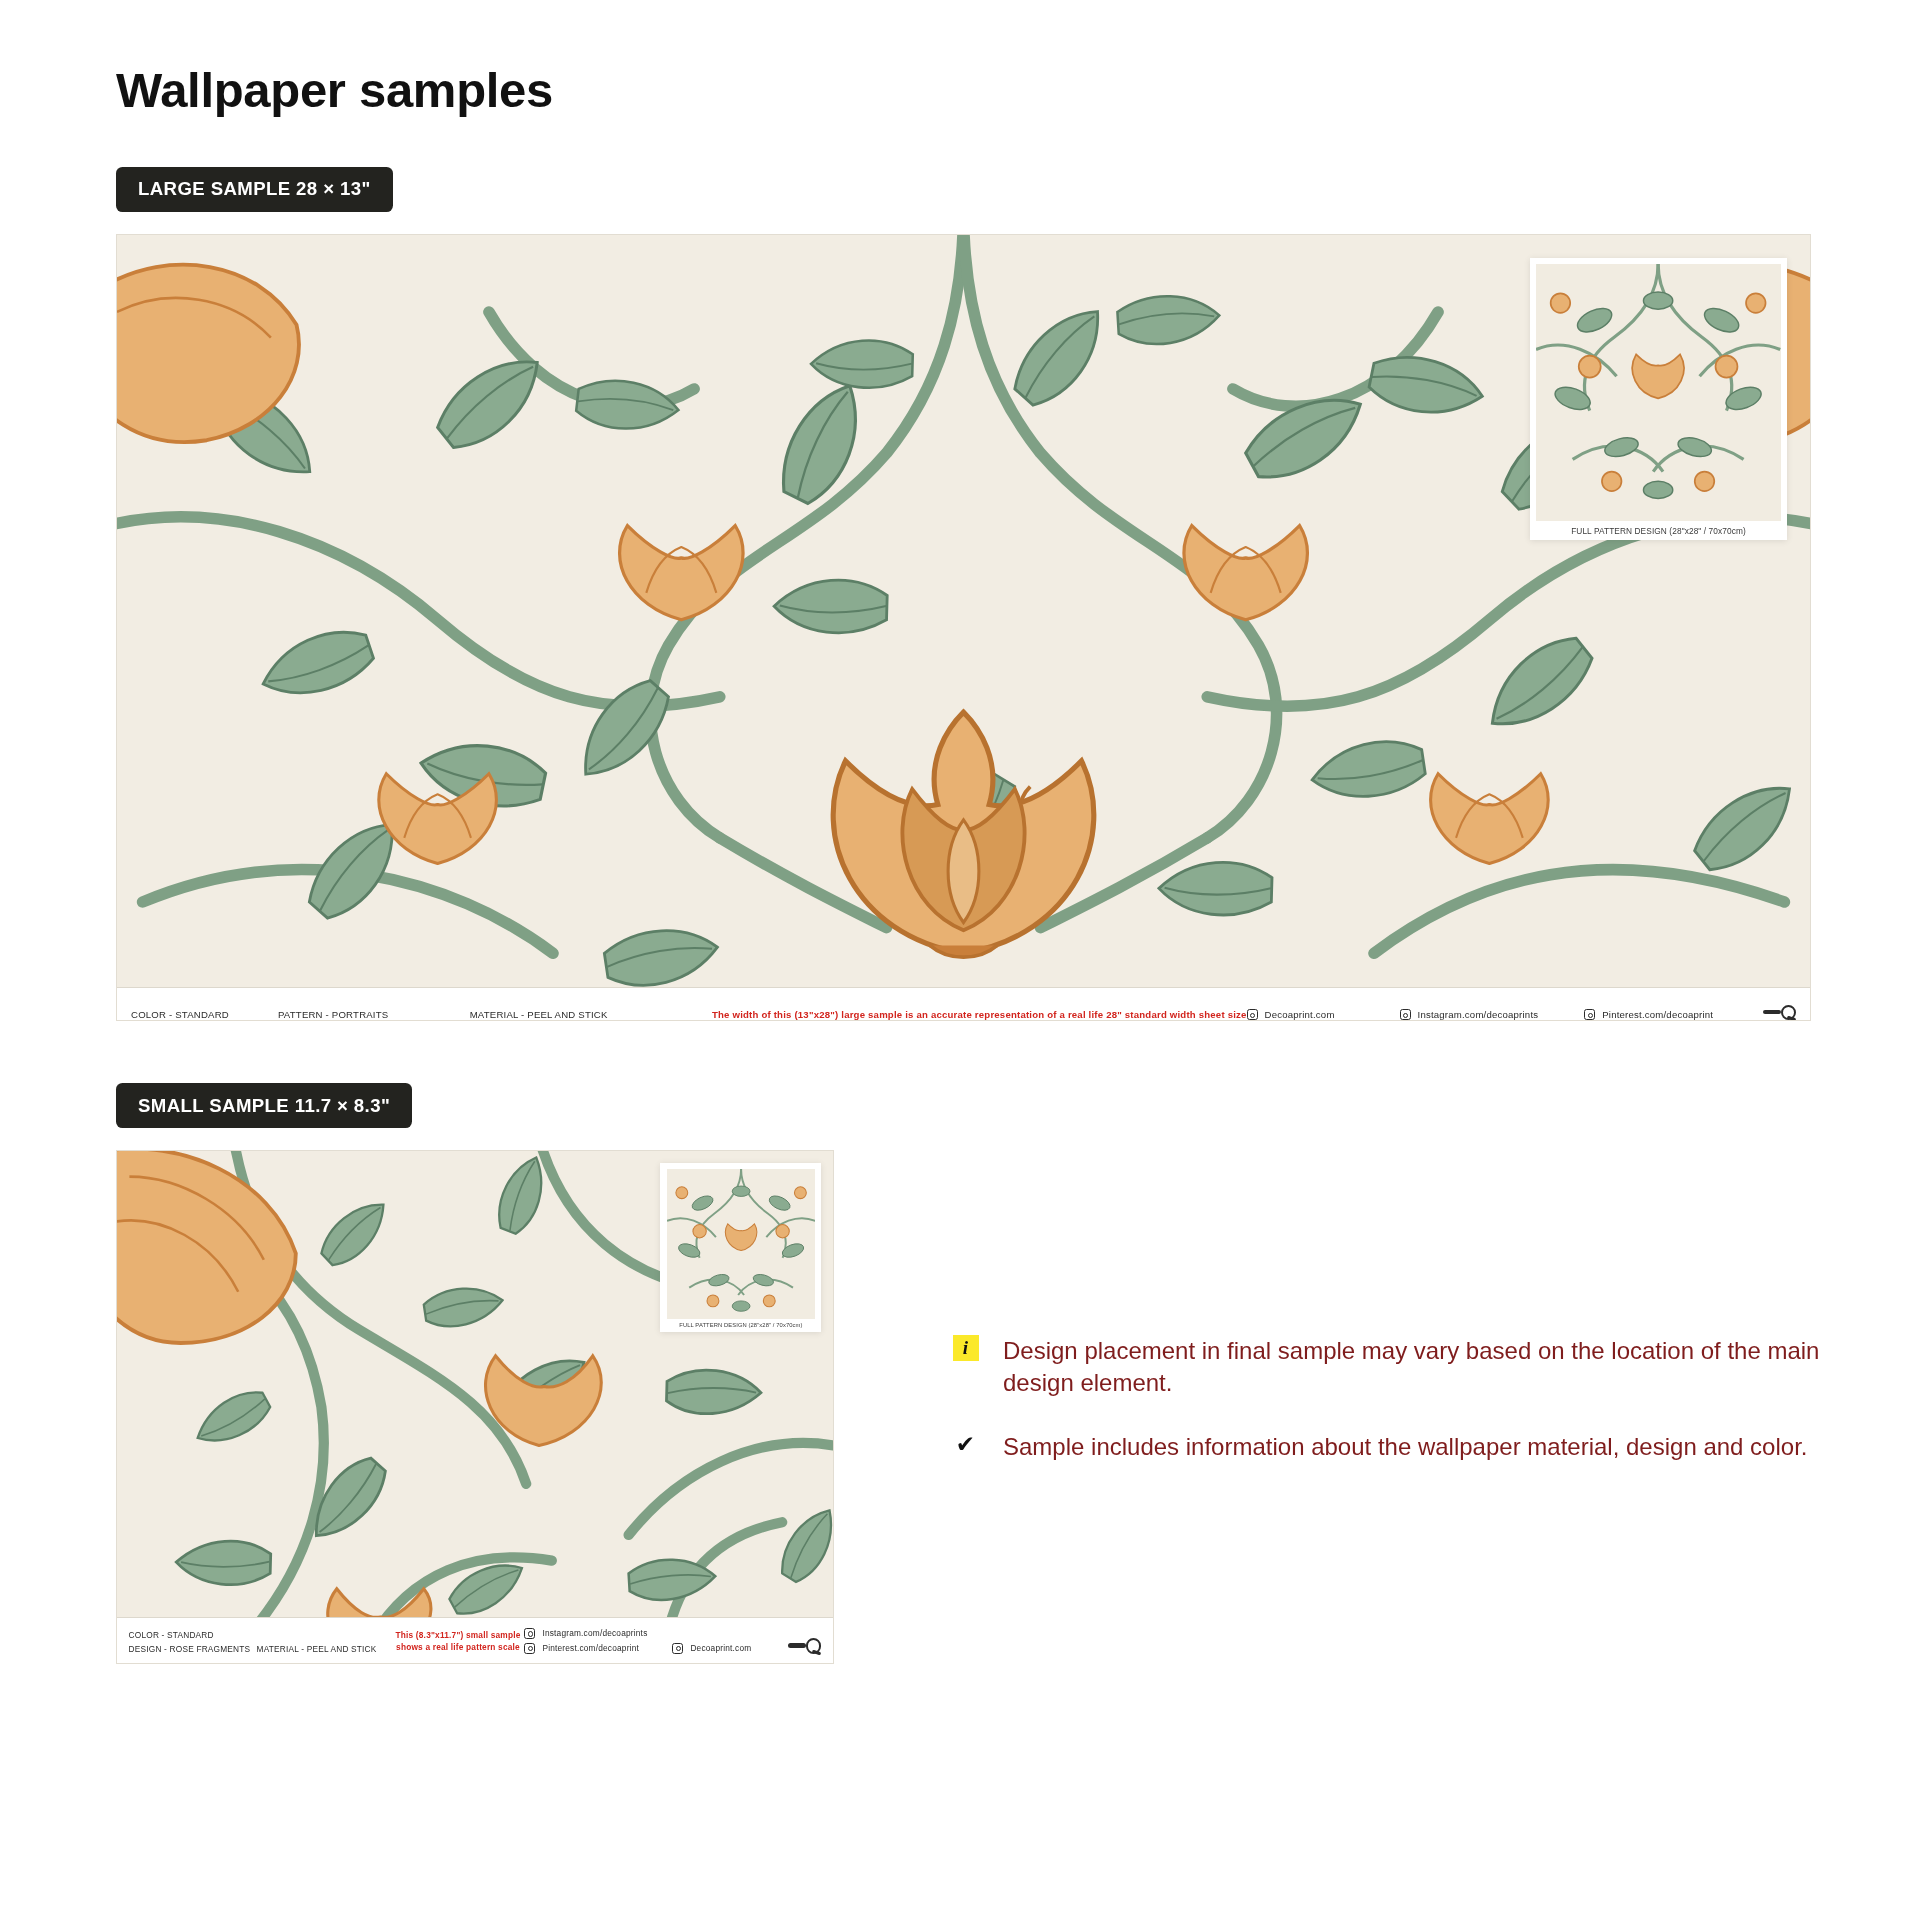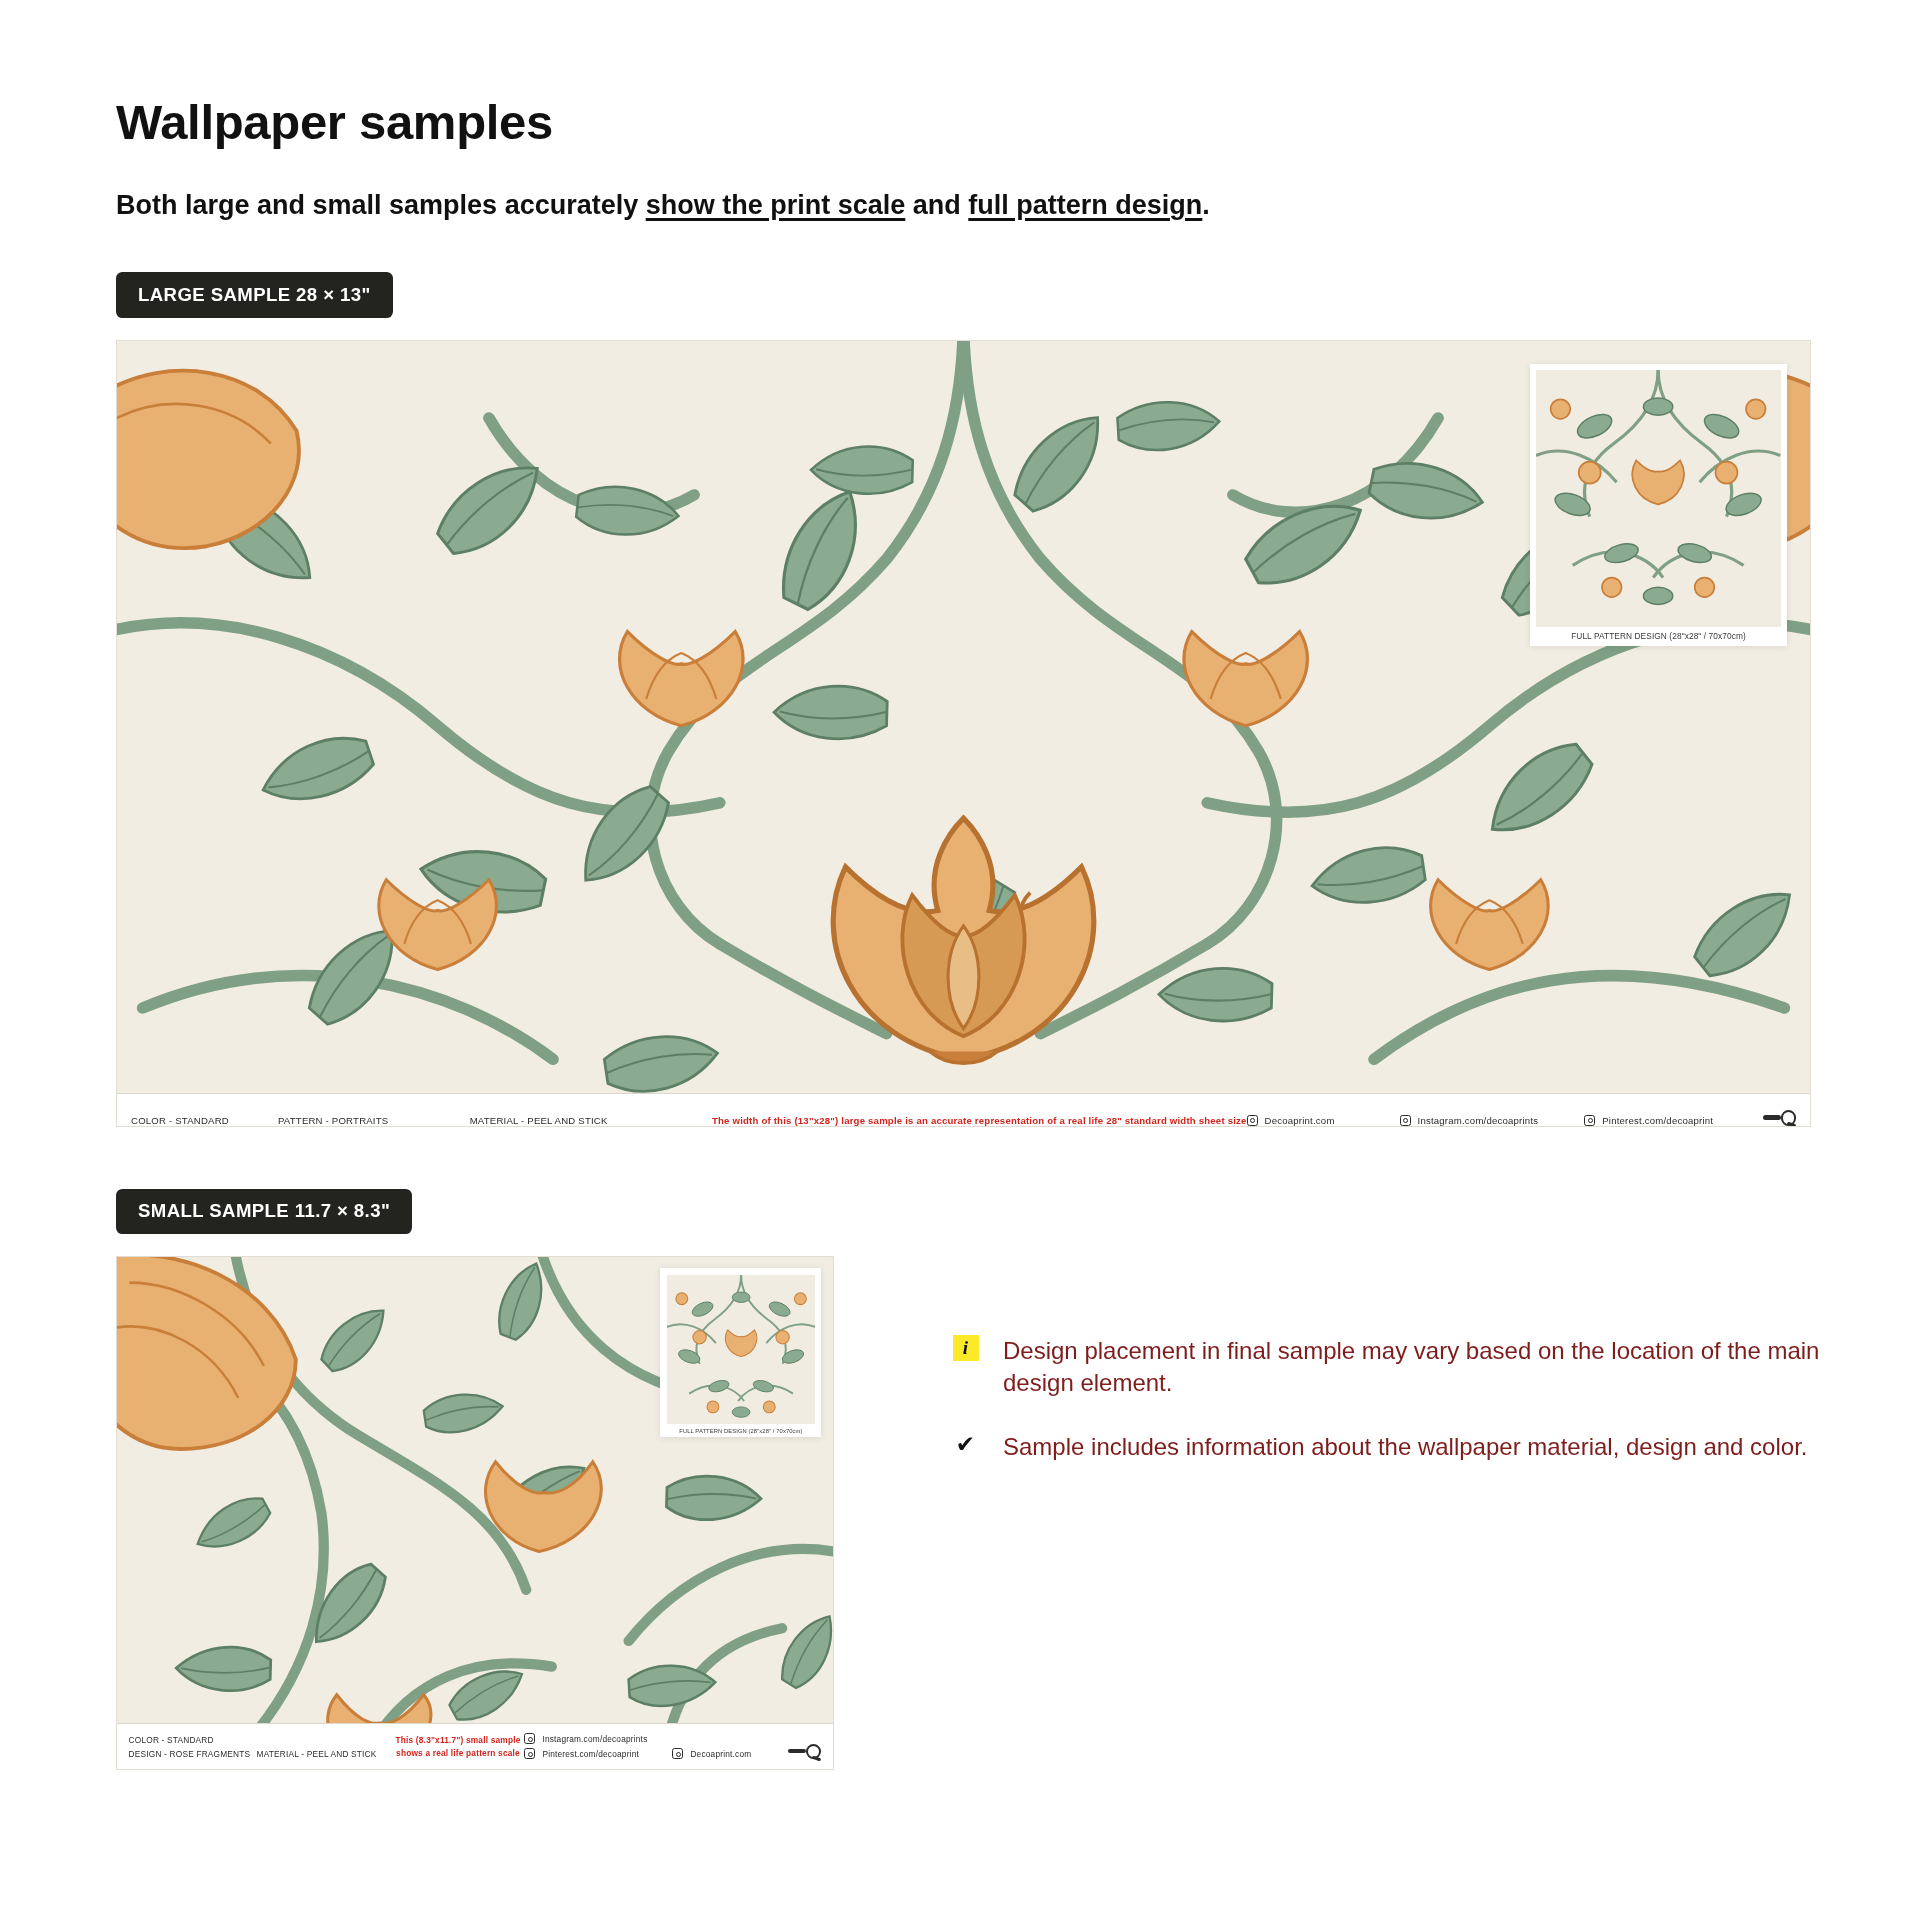--- a/index.html
+++ b/index.html
@@ -6,21 +6,21 @@
   html, body {
     margin: 0; padding: 0;
     width: 1926px; height: 1926px;
     background: #ffffff;
     font-family: "Liberation Sans", sans-serif;
     color: #111111;
   }
   .page {
     position: relative;
     width: 1926px; height: 1450px;
-    padding: 96px 116px 0 116px;
+    padding: 64px 116px 0 116px;
   }
   h1.title {
     font-size: 49px;
     font-weight: 700;
     letter-spacing: -0.3px;
     margin: 0 0 0 0;
     line-height: 1.1;
   }
   .subtitle {
     font-size: 27px;
@@ -159,23 +159,20 @@
   
   .pattern svg { display: block; width: 100%; height: 100%; }
 </style>
 </head>
 <body>
 
 <div class="page">
 
   <h1 class="title">Wallpaper samples</h1>
 
-  <div class="subtitle">
-    <span>Both large and small samples accurately </span><span class="u">show the print scale</span><span> and </span><span class="u">full pattern design</span><span>.</span>
-  </div>
 
   
   <div class="badge">LARGE SAMPLE 28 × 13"</div>
 
   <div class="sample-wrap">
     <div class="sample large">
 
       <div class="pattern">
         <svg viewBox="0 0 1320 612" preserveAspectRatio="xMidYMid slice" aria-hidden="true">
           <defs>

